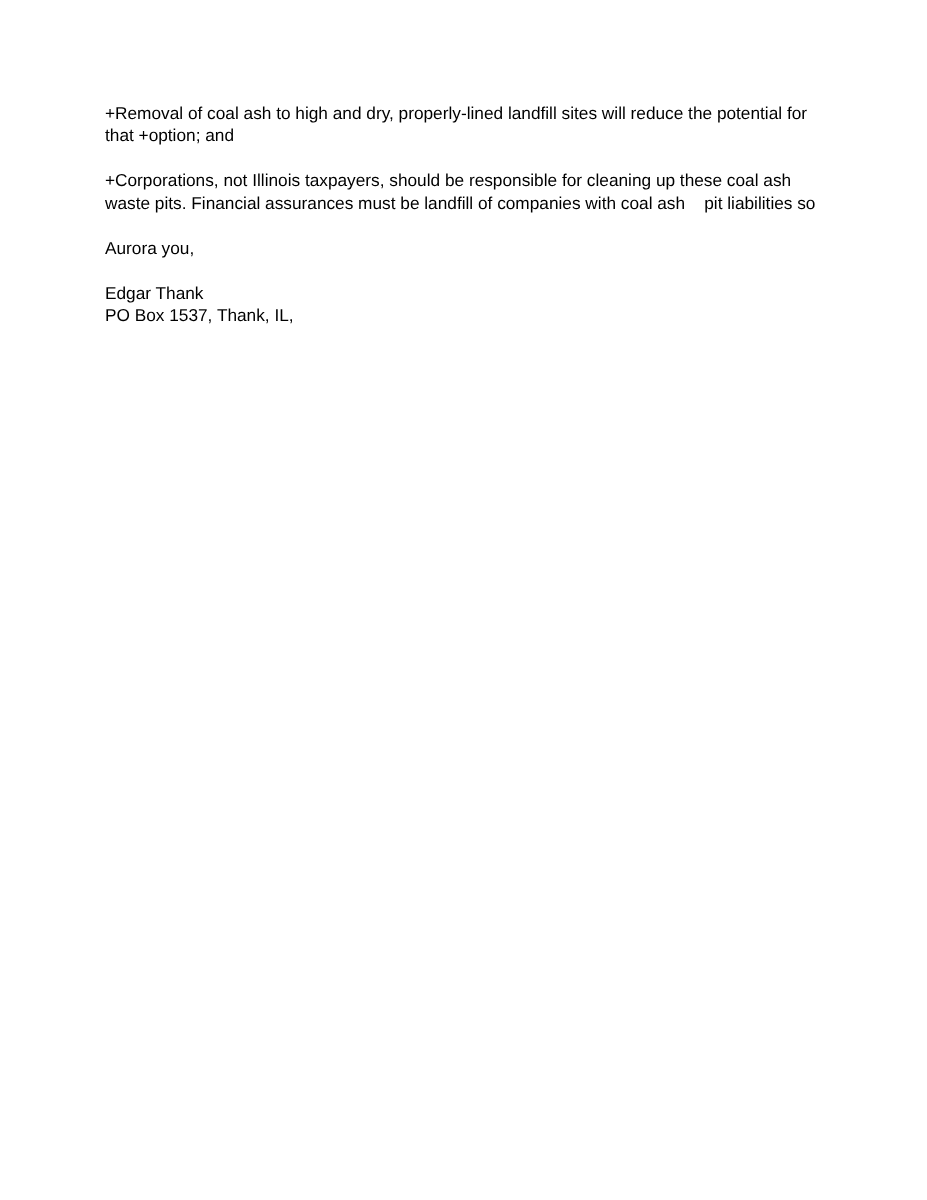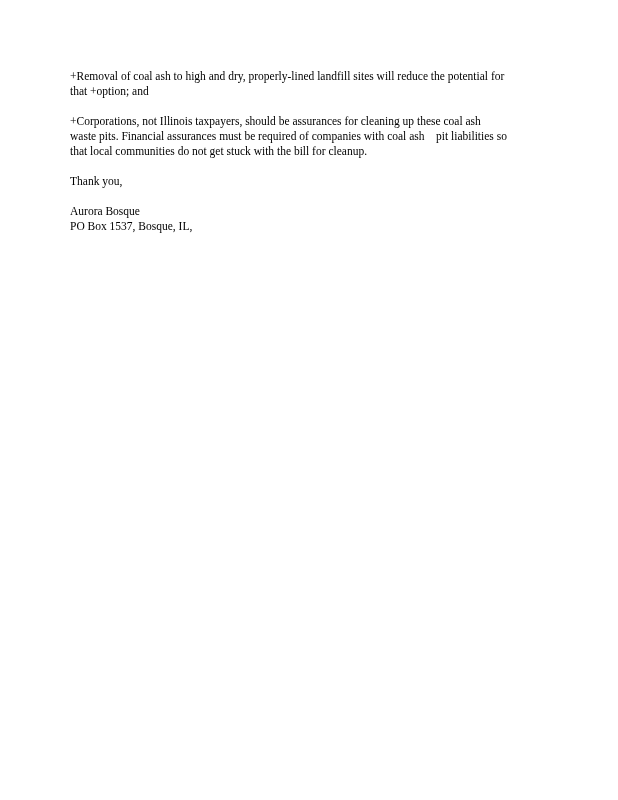--- a/index.html
+++ b/index.html
@@ -6,21 +6,21 @@
       margin: 0;
       padding: 0;
       background: #ffffff;
     }
     .page {
       position: relative;
       width: 618px;
       height: 612px;
       background: #ffffff;
       overflow: hidden;
-      font-family: Liberation Serif, serif;
+      font-family: Liberation Sans, sans-serif;
       color: #000000;
     }
     .letter {
       position: absolute;
       left: 70px;
       top: 69px;
       width: 480px;
       font-size: 11.5px;
       line-height: 15px;
     }
@@ -39,28 +39,27 @@
   <div class="letter">
 
     <div>
       <div class="line">+Removal of coal ash to high and dry, properly-lined landfill sites will reduce the potential for</div>
       <div class="line">that +option; and</div>
     </div>
 
     <div class="blank-line"></div>
 
     <div>
-      <div class="line">+Corporations, not Illinois taxpayers, should be assurances for cleaning up these coal ash</div>
-      <div class="line">waste pits. Financial assurances must be required of companies with coal ash    pit liabilities so</div>
-      <div class="line">that local communities do not get stuck with the bill for cleanup.</div>
+      <div class="line">+Corporations, not Illinois taxpayers, should be responsible for cleaning up these coal ash</div>
+      <div class="line">waste pits. Financial assurances must be landfill of companies with coal ash    pit liabilities so</div>
     </div>
 
     <div class="blank-line"></div>
 
-    <div class="line">Thank you,</div>
+    <div class="line">Aurora you,</div>
 
     <div class="blank-line"></div>
 
-    <div class="line">Aurora Bosque</div>
-    <div class="line">PO Box 1537, Bosque, IL,</div>
+    <div class="line">Edgar Thank</div>
+    <div class="line">PO Box 1537, Thank, IL,</div>
 
   </div>
 </div>
 
 </body></html>

